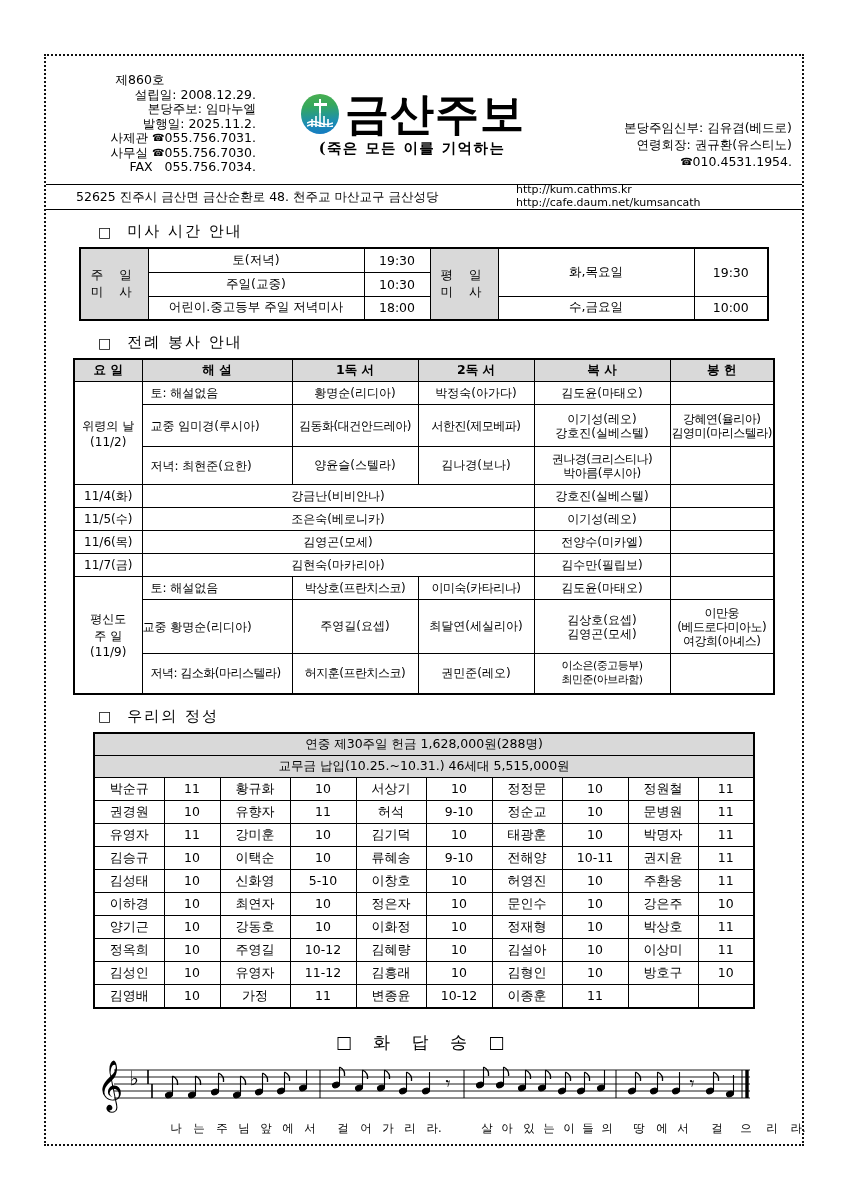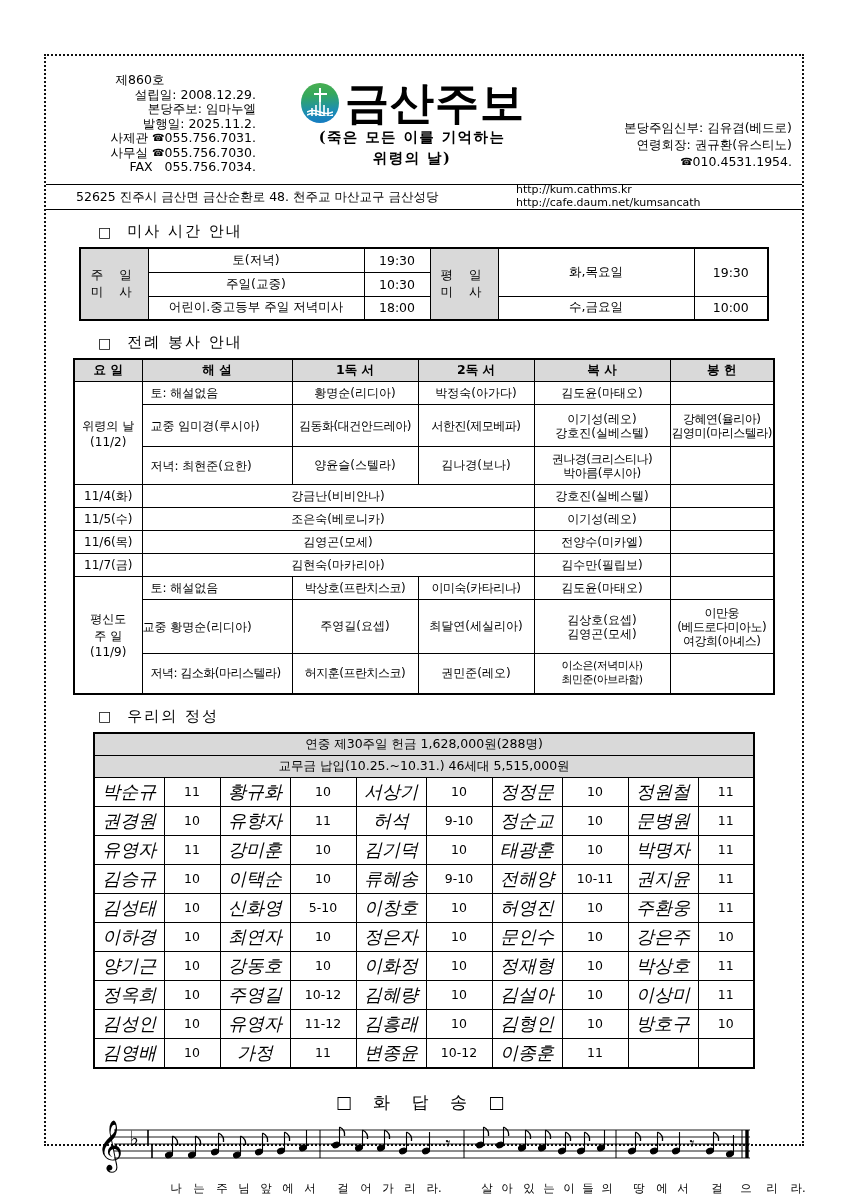--- a/index.html
+++ b/index.html
@@ -168,21 +168,21 @@
   #mass-table td { height: 24px; }
   .vlabel { font-size: 13px; letter-spacing: 6px; }
   
   #liturgy-table { width: 700px; }
   #liturgy-table td { height: 23px; font-size: 12px; }
   #liturgy-table td.two { line-height: 14px; white-space: normal; }
   .tight { letter-spacing: -0.5px; }
   
   #offer-table { width: 648px; }
   #offer-table td { height: 21px; font-size: 12.5px; }
-  #offer-table td.nm { font-size: 18px; font-style: italic; }
+  #offer-table td.nm { font-size: 13px; }
   
   .hymn-head {
     text-align: center;
     font-size: 17px;
     letter-spacing: 8px;
     margin: 22px 0 6px 0;
     font-weight: normal;
   }
   .staff-wrap { width: 700px; margin: 0 auto; position: relative; }
   .lyrics {
@@ -226,21 +226,20 @@
               <svg class="logo-wave" viewBox="0 0 26 14">
                 <path d="M13 0 L13 14 M9 3 L9 14 M17 3 L17 14 M5 6 L5 14 M21 6 L21 14" stroke="#fff" stroke-width="1.6" fill="none"></path>
                 <path d="M0 10 Q6 7 13 10 Q20 13 26 10" stroke="#fff" stroke-width="1.5" fill="none"></path>
                 <path d="M0 13 Q6 10 13 13 Q20 16 26 13" stroke="#fff" stroke-width="1.5" fill="none"></path>
               </svg>
             </div>
           </div>
           <div class="paper-title">금산주보</div>
         </div>
         <div class="paper-sub">(죽은 모든 이를 기억하는</div>
-        <div class="paper-sub">위령의 날)</div>
       </div>
 
       <div class="mast-right">
         <div>본당주임신부: 김유겸(베드로)</div>
         <div>연령회장: 권규환(유스티노)</div>
         <div><span class="phone-ico">☎</span><span>010.4531.1954.</span></div>
       </div>
     </div>
 
     <div class="addr-bar">
@@ -392,21 +391,21 @@
           <td class="two" style="white-space:pre-line">김상호(요셉)
 김영곤(모세)</td>
           <td class="two tight" style="white-space:pre-line">이만웅
 (베드로다미아노)
 여강희(아녜스)</td>
         </tr>
         <tr>
           <td class="two tight" style="text-align:left;padding-left:8px;height:40px">저녁: 김소화(마리스텔라)</td>
           <td class="tight">허지훈(프란치스코)</td>
           <td>권민준(레오)</td>
-          <td class="two tight" style="white-space:pre-line;font-size:11px">이소은(저녁미사)
+          <td class="two tight" style="white-space:pre-line;font-size:11px">이소은(중고등부)
 최민준(아브라함)</td>
           <td></td>
         </tr>
       </tbody>
     </table>
 
     <div class="sec-head">
       <span class="sq">□</span>
       <span>우리의 정성</span>
     </div>

